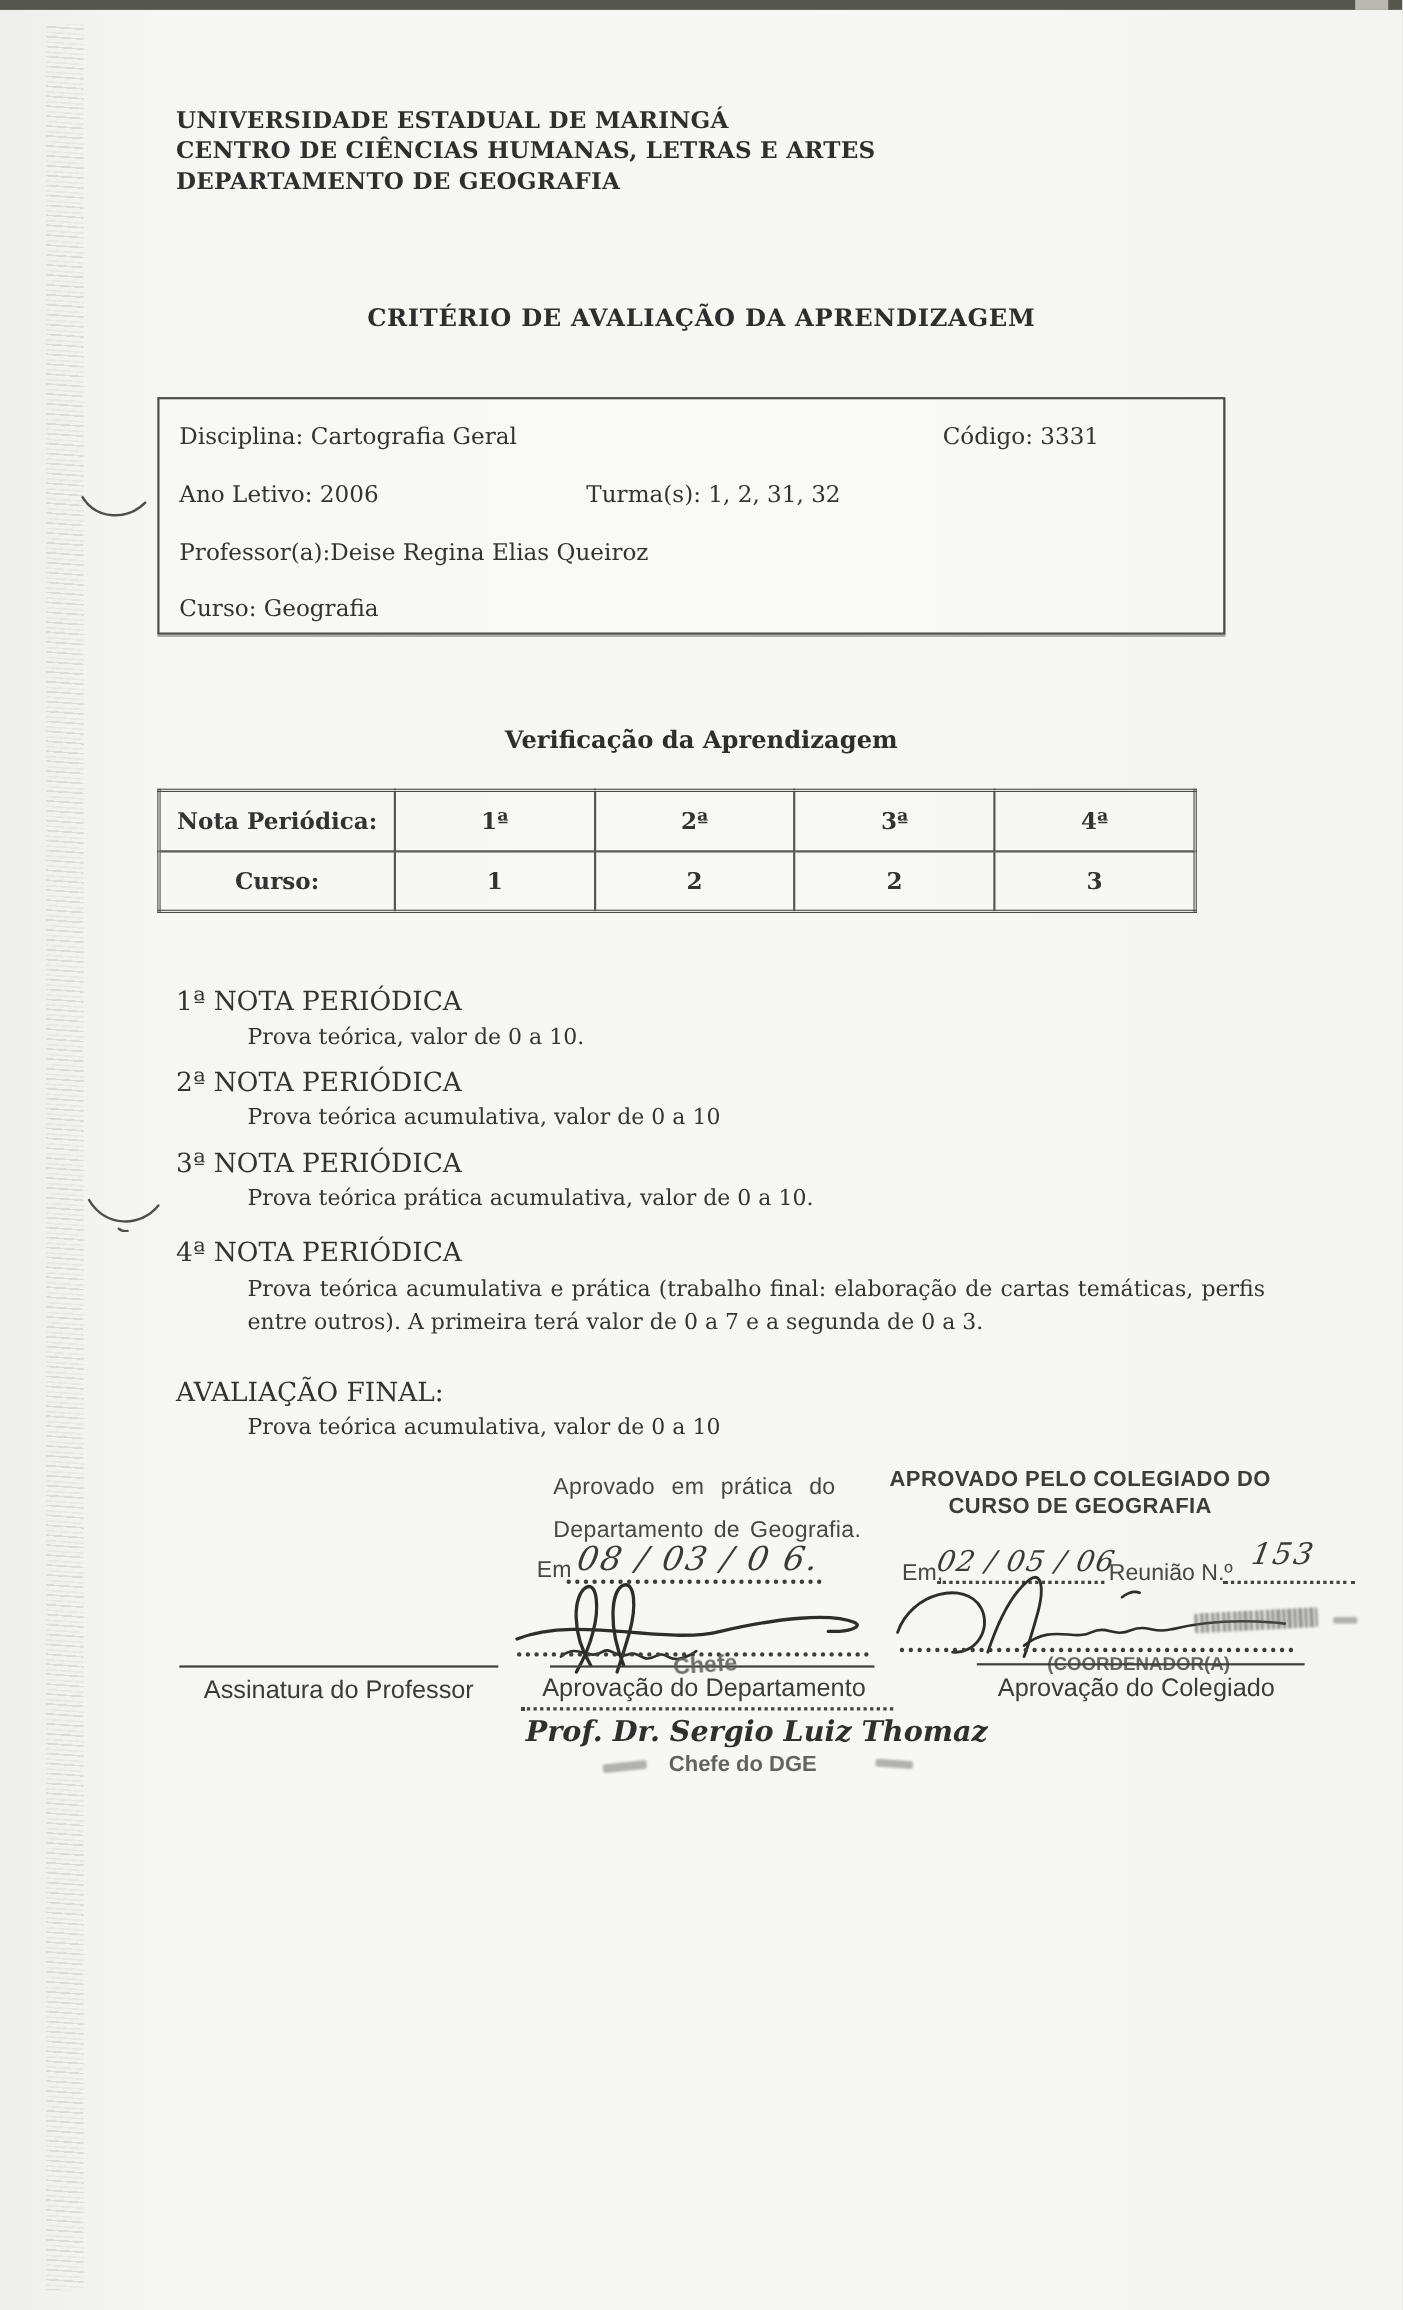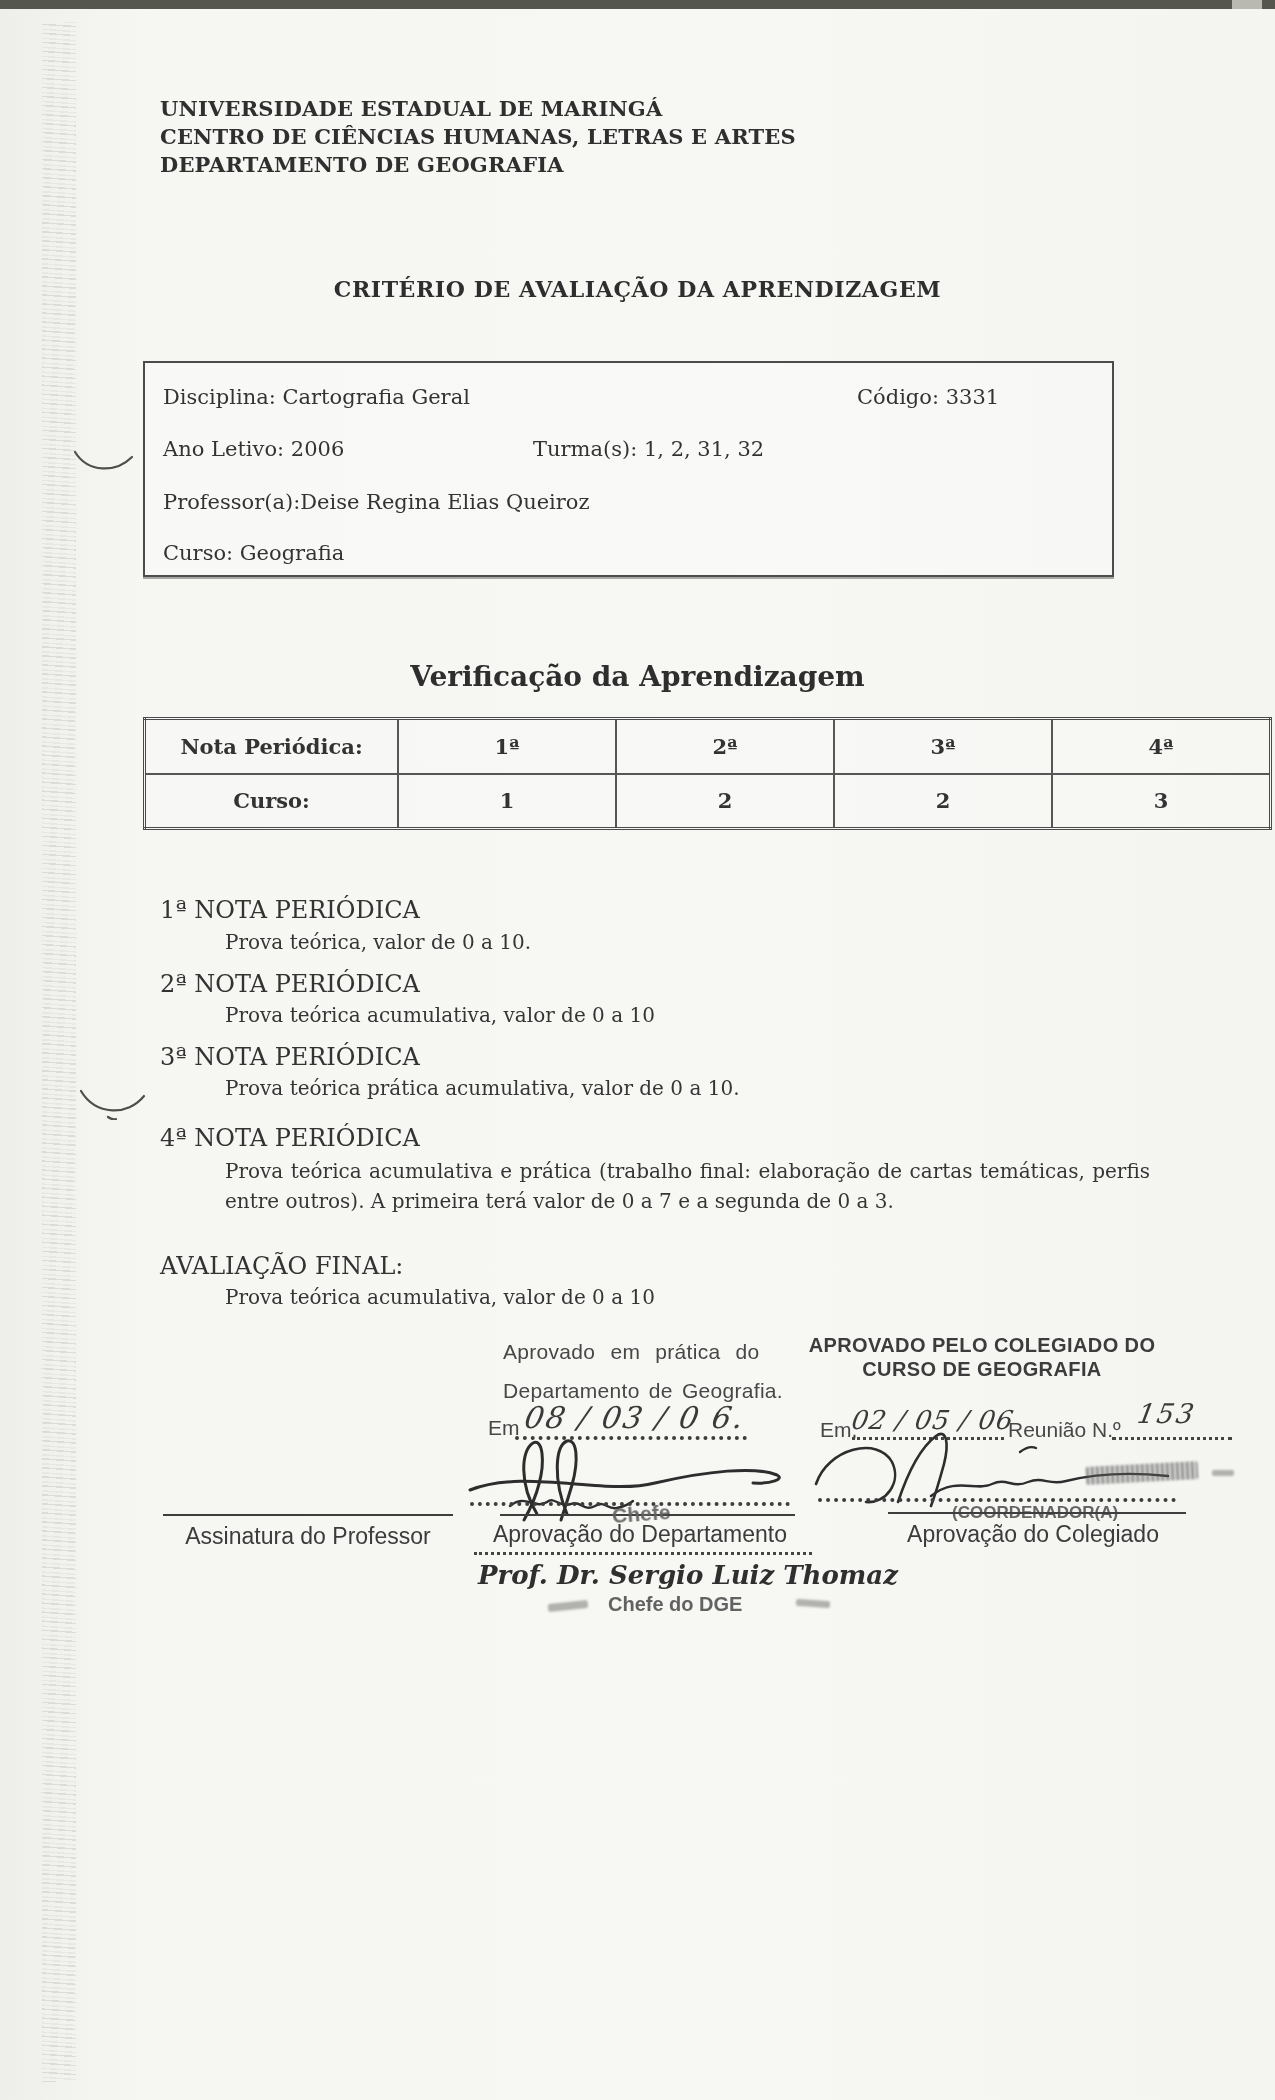--- a/index.html
+++ b/index.html
@@ -17,22 +17,22 @@
   .swoosh{stroke:#4f4f4a;stroke-width:2.2;fill:none;stroke-linecap:round;}
   
   .hdr-line{font-weight:bold;font-size:21px;line-height:28px;letter-spacing:.2px;color:#2f2f2f;}
   .doc-title{left:0;top:276px;width:1275px;text-align:center;font-weight:bold;font-size:22px;
              letter-spacing:.6px;color:#2e2e2e;}
   
   .info-box{left:143px;top:361px;width:967px;height:212px;border:2px solid #4c4c4c;
             box-shadow:0 2px 0 rgba(70,70,70,.45);background:rgba(255,255,255,.25);}
   .info-row{position:absolute;left:18px;font-size:21px;color:#333;white-space:nowrap;}
   
-  .ver-heading{left:0;top:660px;width:1275px;text-align:center;font-weight:bold;font-size:28px;color:#2e2e2e;}
-  table.wtab{position:absolute;left:143px;top:717px;width:1129px;height:113px;border-collapse:collapse;
+  .ver-heading{left:0;top:660px;width:1275px;text-align:center;font-weight:bold;font-size:22px;color:#2e2e2e;}
+  table.wtab{position:absolute;left:143px;top:717px;width:945px;height:113px;border-collapse:collapse;
              border:3px double #4a4a4a;background:rgba(255,255,255,.2);}
   table.wtab td{border:2px solid #565656;text-align:center;font-weight:bold;font-size:21px;color:#333;}
   table.wtab td.c0{width:213px;}
   table.wtab td.cn{width:183px;}
   
   .sec-h{font-size:24px;color:#333;text-underline-offset:4px;
          text-decoration-thickness:1.5px;white-space:nowrap;}
   .sec-b{font-size:20px;color:#353535;}
   .just{text-align:justify;}
   

